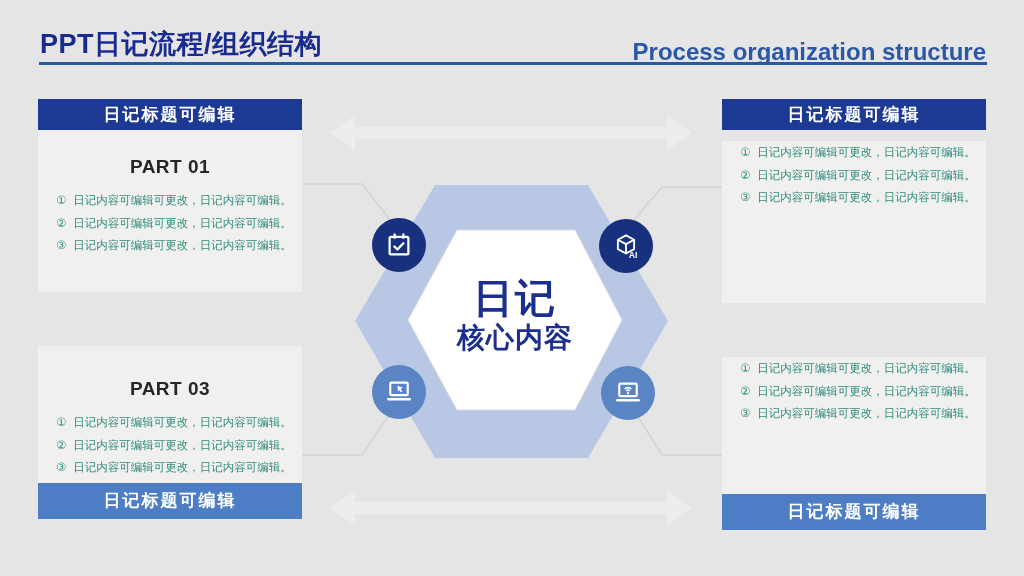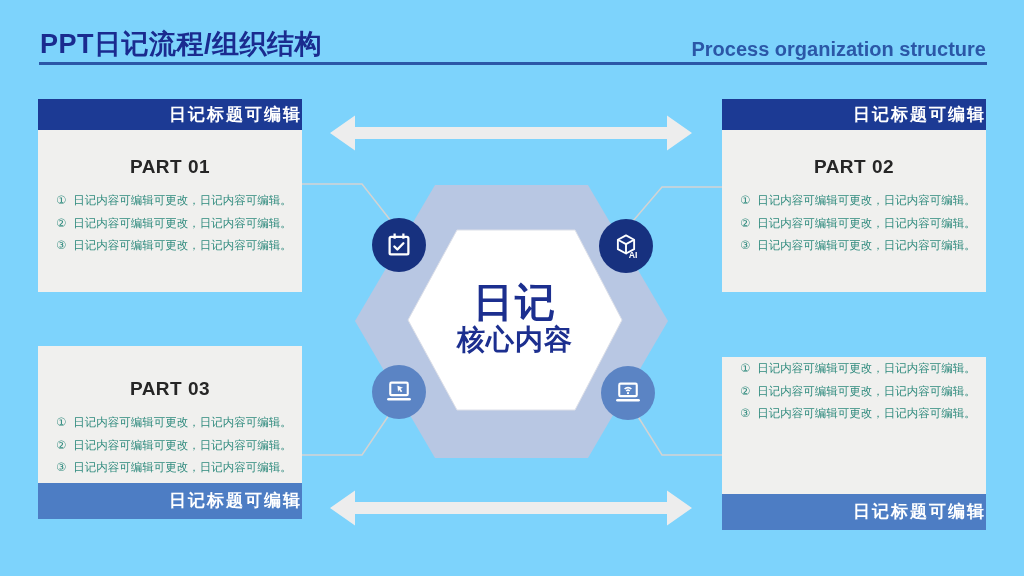--- a/index.html
+++ b/index.html
@@ -1,47 +1,47 @@
 <!DOCTYPE html>
 <html style="--header-bar: #1c3a94; --footer-bar: #4d7dc4; --navy-circle: #17317f; --blue-circle: #5b84c4; --hexagon-outer: #b8c7e3; --title-text: #1a2b8f; --subtitle-text: #2b57a7; --item-text: #2e8a7d; --panel-body-bg: #f0f0ee; --arrow-gray: #ededed; --connector-gray: #d3d3d3;"><head>
 <meta charset="utf-8">
 <style>
   html,body{margin:0;padding:0;background:#ffffff;}
-  .slide{position:relative;width:1024px;height:576px;background:#7dd3fc;overflow:hidden;
+  .slide{position:relative;width:1024px;height:576px;background:#e5e5e5;overflow:hidden;
          font-family:"Liberation Sans","DejaVu Sans",sans-serif;}
 
   
   .title{position:absolute;left:40px;top:26px;font-size:27px;font-weight:bold;
          color:var(--title-text,#1a2b8f);letter-spacing:.5px;}
-  .subtitle{position:absolute;right:38px;top:38px;font-size:20px;font-weight:bold;
+  .subtitle{position:absolute;right:38px;top:38px;font-size:24px;font-weight:bold;
             color:var(--subtitle-text,#2b57a7);}
   .rule{position:absolute;left:39px;top:62px;width:948px;height:3px;
         background:var(--subtitle-text,#2b57a7);}
 
   
   .panel{position:absolute;width:264px;}
   .p1{left:38px;top:99px}.p2{left:722px;top:99px}.p3{left:38px;top:346px}.p4{left:722px;top:346px}
-  .bar{text-align:right;color:#ffffff;font-weight:bold;font-size:17px;letter-spacing:2px;}
+  .bar{text-align:center;color:#ffffff;font-weight:bold;font-size:17px;letter-spacing:2px;}
   .bar.hdr{background:var(--header-bar,#1c3a94);height:31px;line-height:31px;}
   .bar.ftr{background:var(--footer-bar,#4d7dc4);height:36px;line-height:36px;}
   .pbody{background:var(--panel-body-bg,#f0f0ee);}
   .p1 .pbody,.p2 .pbody{height:162px;}
   .p3 .pbody,.p4 .pbody{height:137px;}
   .heading{margin:0;padding-top:26px;text-align:center;font-size:19px;font-weight:bold;
            color:#262626;letter-spacing:.5px;}
   .p3 .heading,.p4 .heading{padding-top:32px;}
   .items{list-style:none;margin:11px 0 0;padding:0 8px 0 18px;}
   .items li{display:flex;gap:7px;font-size:11.5px;line-height:22.5px;
             color:var(--item-text,#2e8a7d);white-space:nowrap;}
   .items .num{flex:0 0 auto;}
 
   
   .diagram{position:absolute;left:0;top:0;}
   .hextext{position:absolute;left:408px;top:280px;width:214px;text-align:center;
-           color:#1c2f8f;font-weight:bold;}
+           color:#1c2f8f;font-weight:bold;font-family:Liberation Mono, monospace;}
   .hextext .l1{font-size:40px;line-height:44px;letter-spacing:2px;}
   .hextext .l2{font-size:28px;line-height:32px;letter-spacing:1px;}
 
   .node{position:absolute;width:54px;height:54px;border-radius:50%;
         display:flex;align-items:center;justify-content:center;}
   .n1{left:372px;top:218px;background:var(--navy-circle,#17317f);}
   .n2{left:599px;top:219px;background:var(--navy-circle,#17317f);}
   .n3{left:372px;top:365px;background:var(--blue-circle,#5b84c4);}
   .n4{left:601px;top:366px;background:var(--blue-circle,#5b84c4);}
 </style>
@@ -75,21 +75,20 @@
           </li>
       </ul>
     </div>
   </section>
 
   <section class="panel p2">
     <div class="bar hdr">
       <span>日记标题可编辑</span>
     </div>
     <div class="pbody">
-      <h3 class="heading">PART 02</h3>
       <ul class="items">
         <li>
             <span class="num">①</span>
             <span>日记内容可编辑可更改，日记内容可编辑。</span>
           </li>
         <li>
             <span class="num">②</span>
             <span>日记内容可编辑可更改，日记内容可编辑。</span>
           </li>
         <li>

